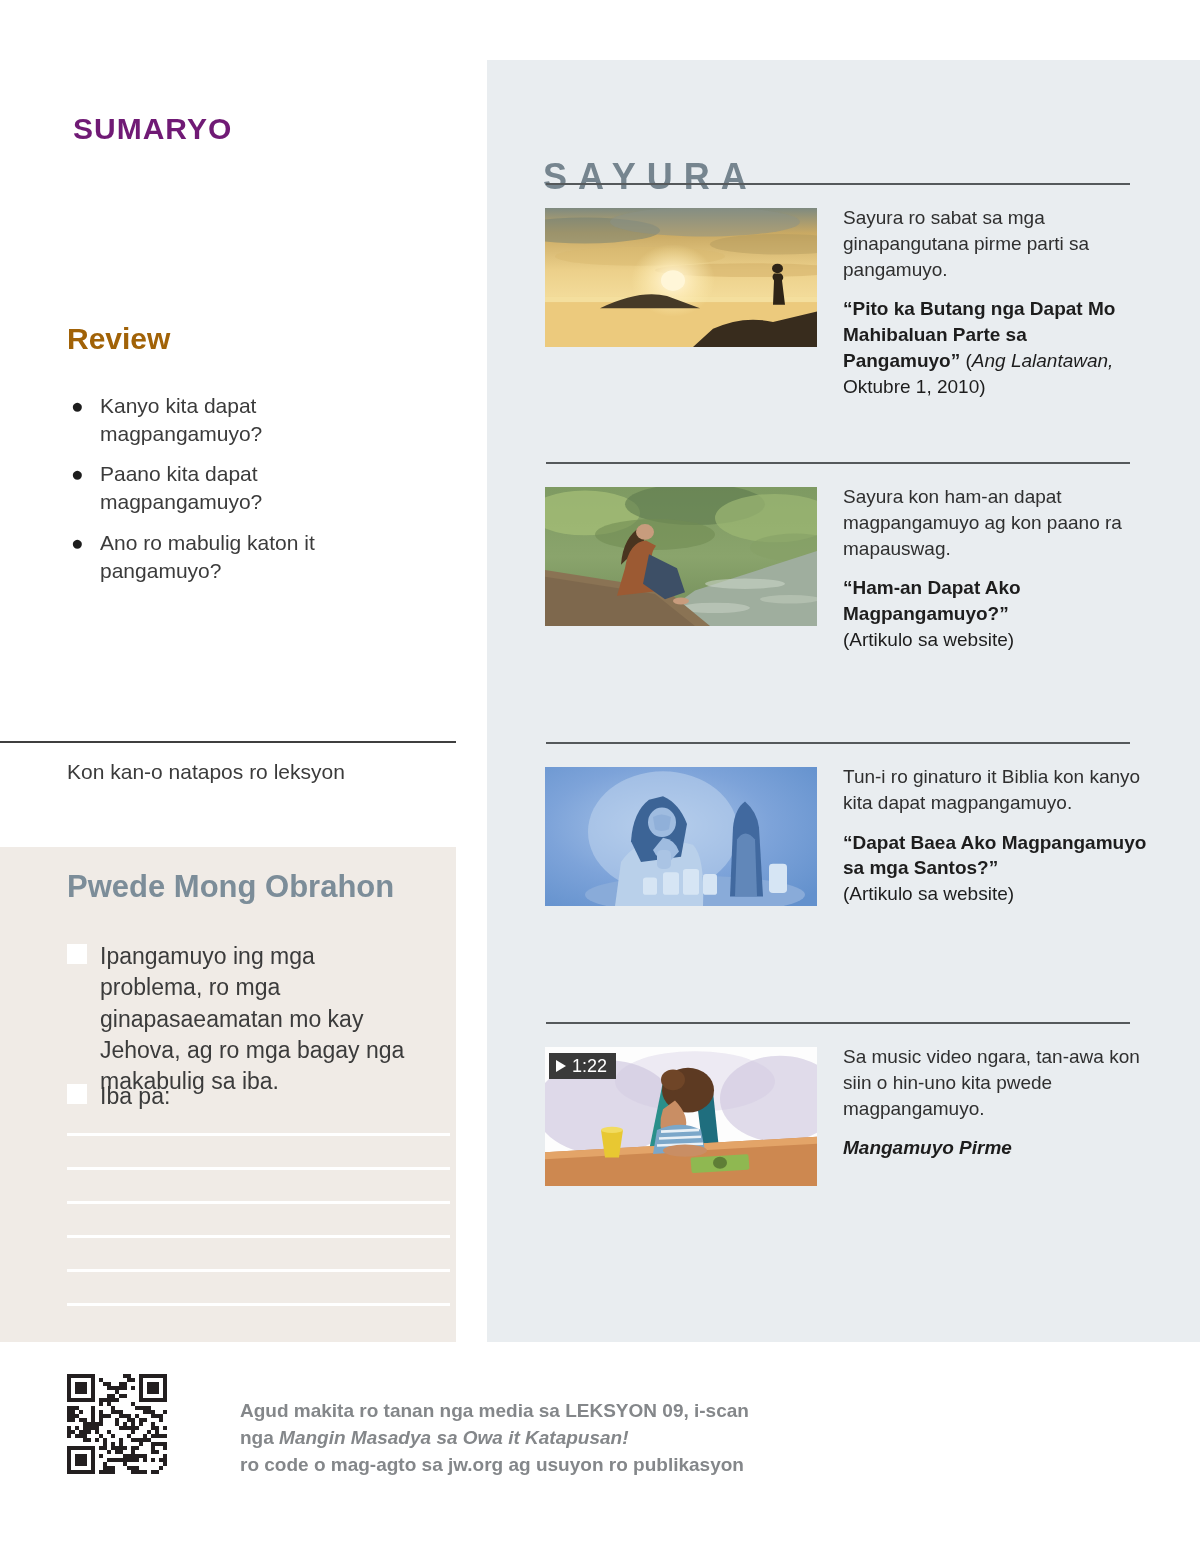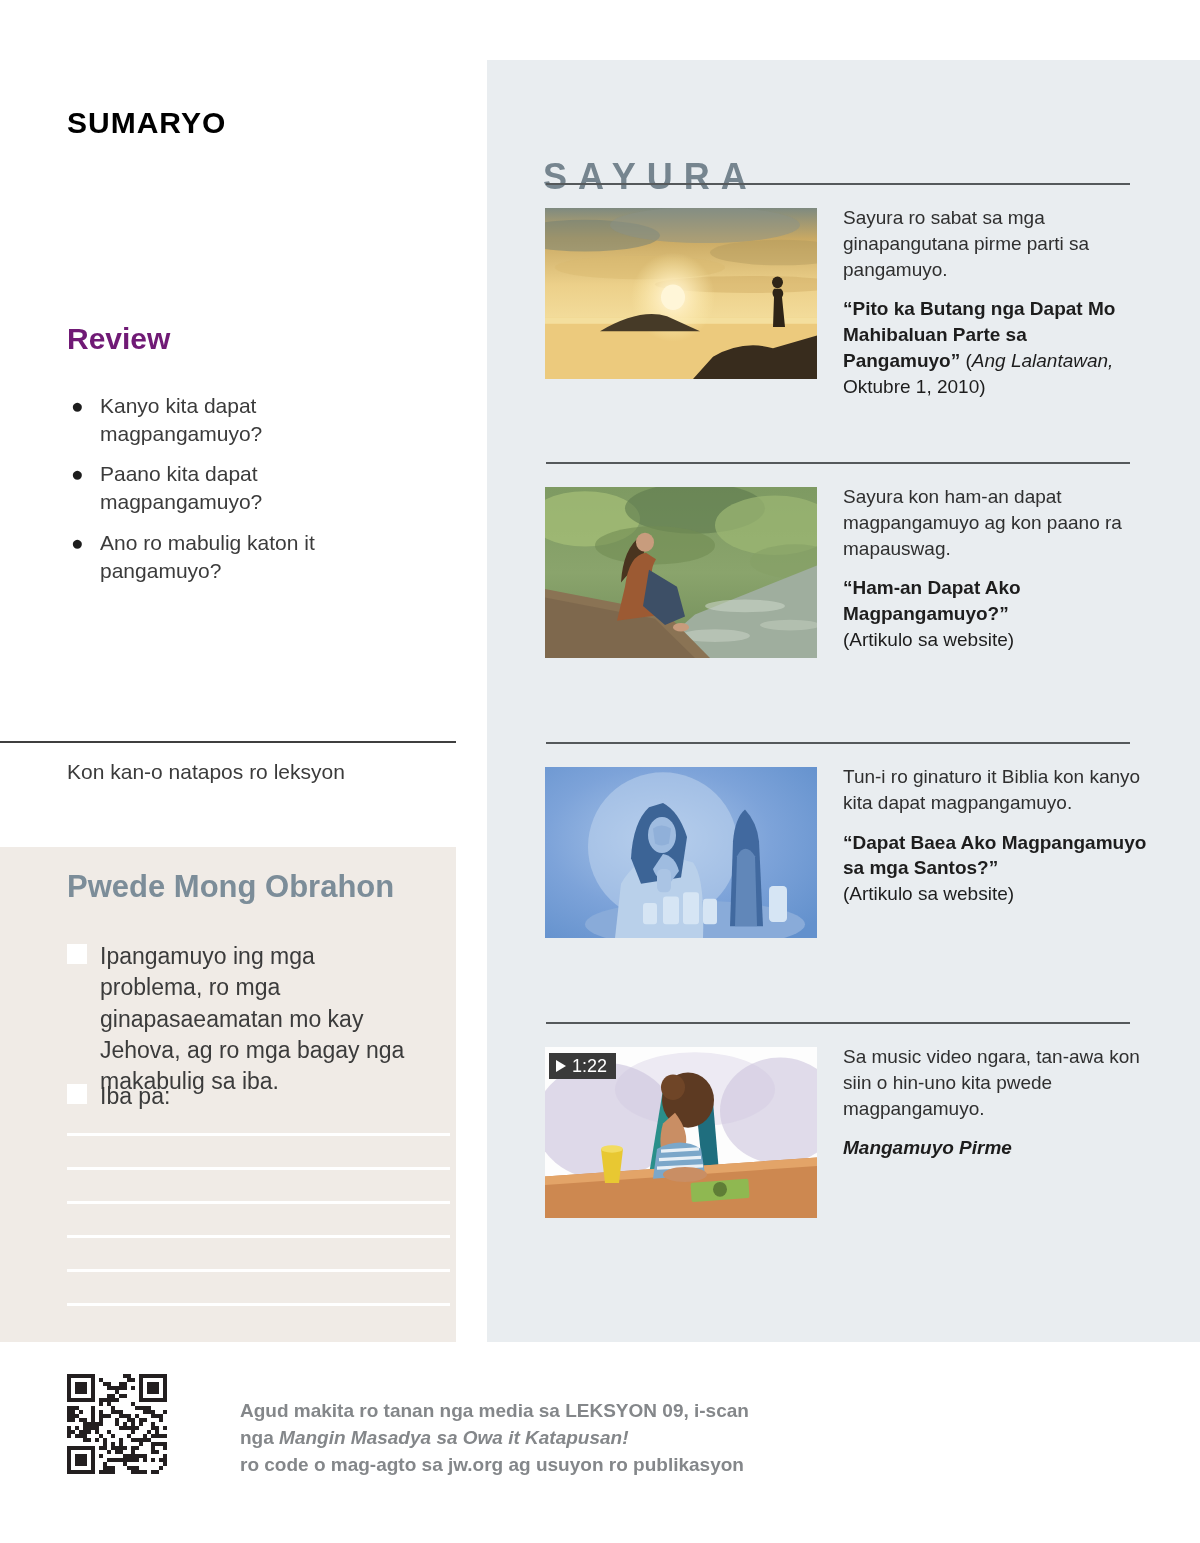--- a/index.html
+++ b/index.html
@@ -1,25 +1,25 @@
 <!DOCTYPE html>
 <html><head>
 <meta charset="utf-8">
 <style>
   html,body{margin:0;padding:0;background:#fff;}
   .page{position:relative;width:1200px;height:1543px;background:#ffffff;
         font-family:"Liberation Sans", sans-serif;color:#3b3b3b;overflow:hidden;}
 
   
-  .h-gold{position:absolute;left:67px;top:106px;margin:0;font-size:30px;font-weight:bold;
-          letter-spacing:1px;color:#000000;}
+  .h-gold{position:absolute;left:67px;top:106px;margin:6px;font-size:30px;font-weight:bold;
+          letter-spacing:1px;color:#701a75;}
   .summary-text{position:absolute;left:67px;top:166px;width:398px;margin:0;
           font-size:21px;line-height:1.36;color:#3b3b3b;}
   .h-review{position:absolute;left:67px;top:322px;margin:0;font-size:30px;font-weight:bold;
-          color:#701a75;}
+          color:#a16207;}
   .review-list{position:absolute;left:67px;top:392px;width:300px;margin:0;padding:0;list-style:none;}
   .review-list li{position:relative;padding-left:33px;margin-bottom:13px;font-size:21px;line-height:1.32;}
   .review-list li .dot{position:absolute;left:4px;top:0;font-size:21px;color:#1d1d1d;}
 
   .left-divider{position:absolute;left:0;top:741px;width:456px;height:2px;background:#3f3f3f;}
   .when-label{position:absolute;left:67px;top:760px;margin:0;font-size:21px;color:#3b3b3b;}
 
   .todo-box{position:absolute;left:0;top:847px;width:456px;height:495px;background:#f0ebe6;text-decoration:underline;}
   .todo-heading{position:absolute;left:67px;top:22px;margin:0;font-size:31px;font-weight:bold;color:#7c8d99;}
   .todo-item{position:absolute;left:67px;font-size:23px;line-height:1.36;width:345px;}
@@ -29,21 +29,21 @@
   .todo-item-2{top:234px;}
   .write-line{position:absolute;left:67px;width:383px;height:3px;background:#ffffff;}
 
   
   .media-panel{position:absolute;left:487px;top:60px;width:713px;height:1282px;background:#e9edf0;}
   .panel-title{position:absolute;left:56px;top:96px;margin:0;font-size:36px;font-weight:bold;
                letter-spacing:11px;color:#76858f;}
   .media-row{position:absolute;left:0;width:713px;}
   .row-1{top:123px;} .row-2{top:402px;} .row-3{top:682px;} .row-4{top:962px;}
   .media-row .rule{position:absolute;left:59px;top:0;width:584px;height:2px;background:#55595b;}
-  .thumb{position:absolute;left:58px;top:25px;width:272px;height:171px;margin:0;background:#f0abfc;
+  .thumb{position:absolute;left:58px;top:25px;width:272px;height:139px;margin:0;background:#f0abfc;
          overflow:hidden;}
   .thumb svg{display:block;width:100%;height:100%;}
   .row-text{position:absolute;left:356px;top:22px;width:305px;}
   .row-text .desc{margin:0 0 14px 0;font-size:19px;line-height:1.36;color:#2f2f2f;}
   .row-text .title{margin:0;font-size:19px;line-height:1.36;color:#1d1d1d;}
   .row-text .title strong{font-weight:bold;}
   .row-text .note{display:block;font-weight:normal;color:#1d1d1d;}
   .duration-badge{position:absolute;left:4px;top:6px;height:26px;padding:0 9px 0 7px;background:#3a3a3a;
          color:#ffffff;font-size:18px;display:flex;align-items:center;gap:6px;}
   .duration-badge .tri{width:0;height:0;border-left:10px solid #ffffff;

